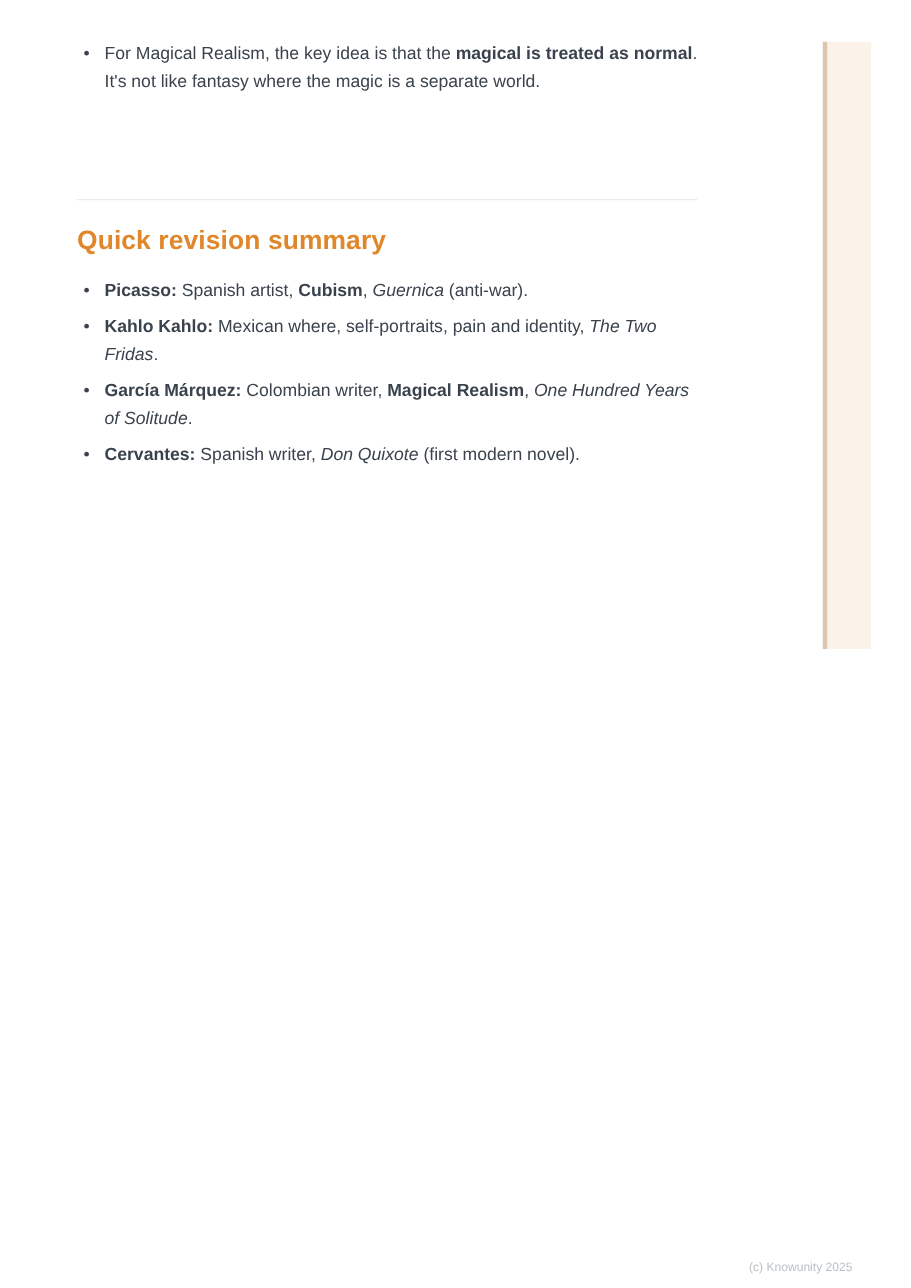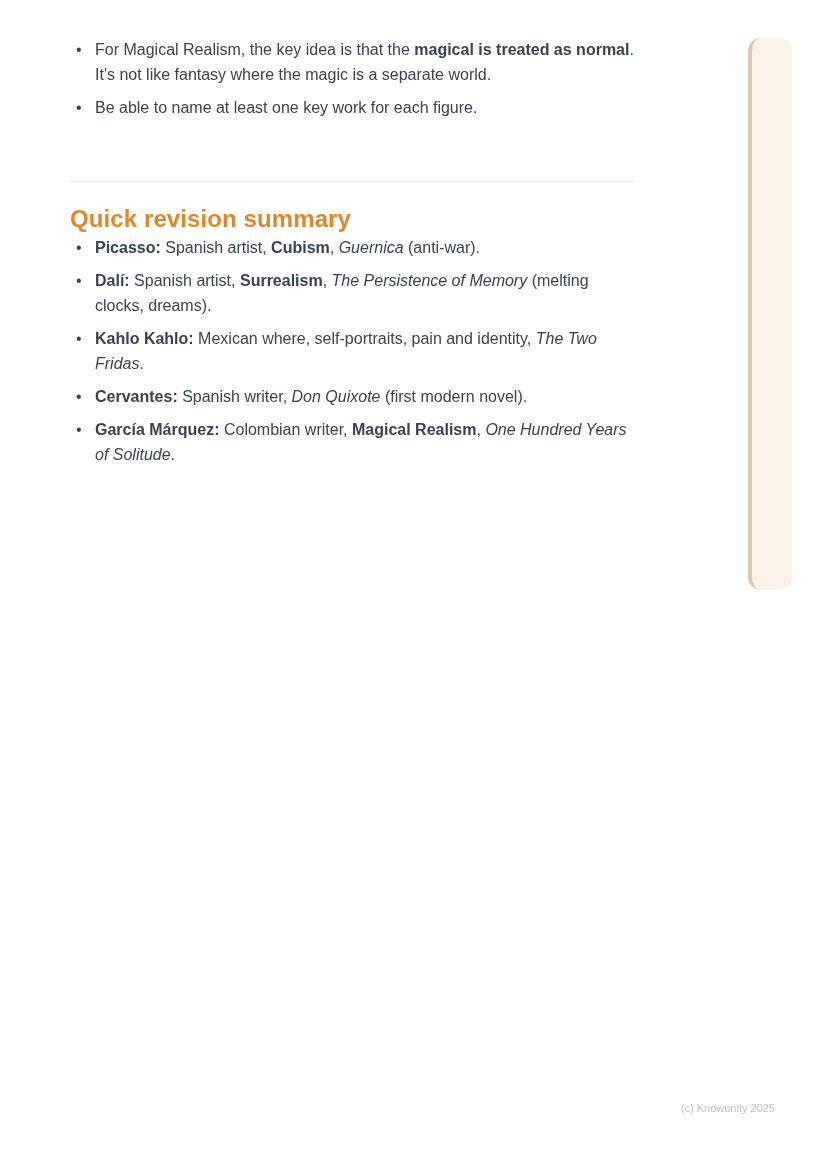--- a/index.html
+++ b/index.html
@@ -3,21 +3,21 @@
 <meta charset="utf-8">
 <style>
   :root{
     --heading-orange:#E0872B;
     --text:#3A434D;
     --divider:#E6E8EA;
     --strip-fill:#FBF2E9;
     --strip-edge:#DCC5B1;
     --footer-text:#BBC1C7;
   }
-  *{box-sizing:border-box;border-radius:13px;}
+  *{box-sizing:border-box;}
   html,body{margin:0;padding:0;}
   body{
     width:828px;height:1171px;position:relative;background:#ffffff;
     font-family:"Liberation Sans", sans-serif;overflow:hidden;
   }
   .page{position:absolute;inset:0;background:#ffffff;}
   ul.note-list{
     list-style:none;margin:0;padding:0;position:absolute;left:70px;width:565px;
   }
   ul.note-list li{
@@ -33,49 +33,47 @@
   #tips-list{top:37px;}
   .divider{
     position:absolute;left:70px;top:181px;width:564px;height:0;
     border:none;border-top:1px solid var(--divider);margin:0;
   }
   .section-heading{
     position:absolute;left:70px;top:204px;margin:0;
     font-size:24px;line-height:30px;font-weight:bold;color:var(--heading-orange);
     letter-spacing:0.1px;
   }
-  #summary-list{top:235px;}
+  #summary-list{top:252px;}
   .side-strip{
     position:absolute;left:748px;top:38px;width:44px;height:552px;
     background:var(--strip-fill);border-left:4px solid var(--strip-edge);
   }
   .footer-credit{
-    position:absolute;right:53px;top:1102px;
+    position:absolute;right:53px;top:1146px;
     font-size:11px;line-height:13px;color:var(--footer-text);
   }
 </style>
 </head>
 <body>
 
 <div class="page">
 
   <ul class="note-list" id="tips-list">
       <li><span>For Magical Realism, the key idea is that the </span><span class="seg-b">magical is treated as normal</span><span>. It's not like fantasy where the magic is a separate world.</span></li>
-      <li><span>Be able to name at least one key work for each figure.</span></li>
     </ul>
 
   <hr class="divider">
 
   <h2 class="section-heading">Quick revision summary</h2>
 
   <ul class="note-list" id="summary-list">
       <li><span class="seg-b">Picasso:</span><span> Spanish artist, </span><span class="seg-b">Cubism</span><span>, </span><span class="seg-i">Guernica</span><span> (anti-war).</span></li>
-      <li><span class="seg-b">Dalí:</span><span> Spanish artist, </span><span class="seg-b">Surrealism</span><span>, </span><span class="seg-i">The Persistence of Memory</span><span> (melting clocks, dreams).</span></li>
       <li><span class="seg-b">Kahlo Kahlo:</span><span> Mexican where, self-portraits, pain and identity, </span><span class="seg-i">The Two Fridas</span><span>.</span></li>
+      <li><span class="seg-b">García Márquez:</span><span> Colombian writer, </span><span class="seg-b">Magical Realism</span><span>, </span><span class="seg-i">One Hundred Years of Solitude</span><span>.</span></li>
       <li><span class="seg-b">Cervantes:</span><span> Spanish writer, </span><span class="seg-i">Don Quixote</span><span> (first modern novel).</span></li>
-      <li><span class="seg-b">García Márquez:</span><span> Colombian writer, </span><span class="seg-b">Magical Realism</span><span>, </span><span class="seg-i">One Hundred Years of Solitude</span><span>.</span></li>
     </ul>
 
   <div class="side-strip"></div>
 
   <div class="footer-credit">(c) Knowunity 2025</div>
 
 </div>
 
 </body></html>

